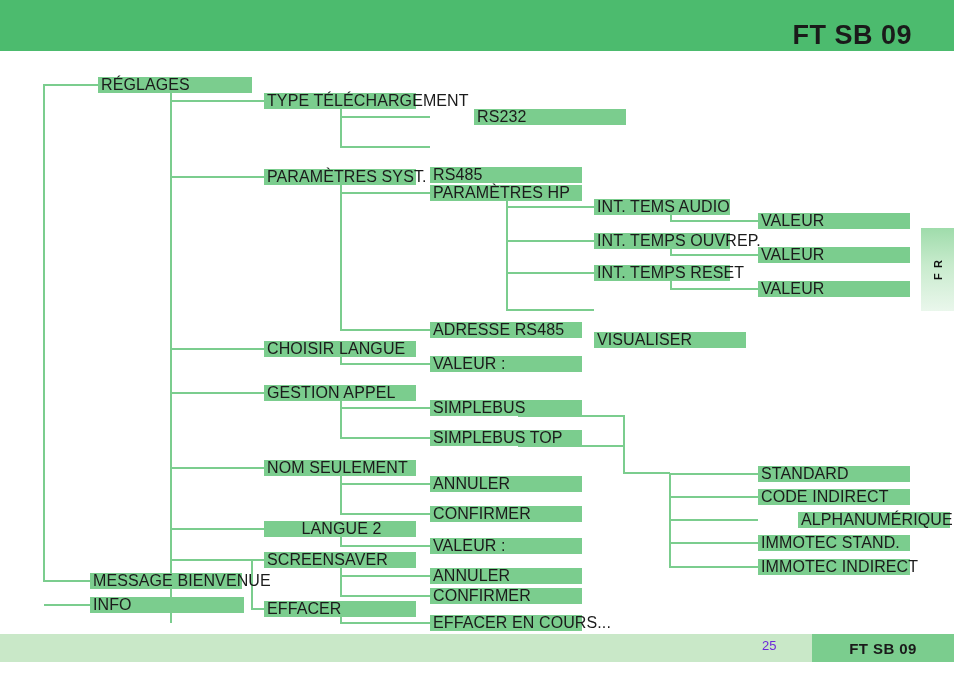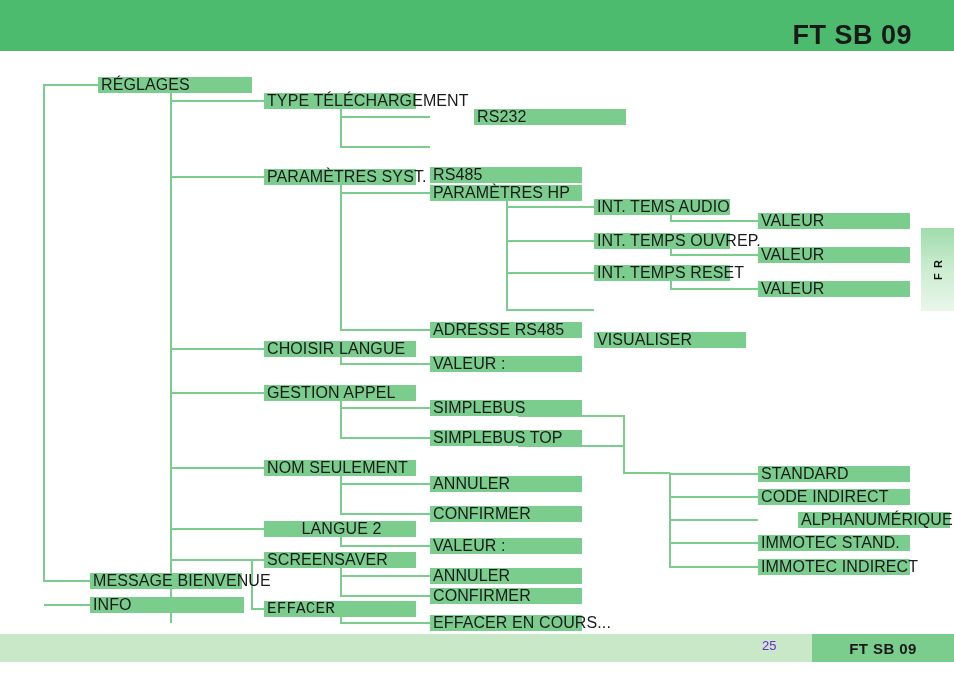--- a/index.html
+++ b/index.html
@@ -274,21 +274,21 @@
       </div>
       <div class="node" style="left: 264px; top: 501px; width: 152px;">
         <span>SCREENSAVER</span>
       </div>
       <div class="node" style="left: 430px; top: 517px; width: 152px;">
         <span>ANNULER</span>
       </div>
       <div class="node" style="left: 430px; top: 537px; width: 152px;">
         <span>CONFIRMER</span>
       </div>
-      <div class="node" style="left: 264px; top: 550px; width: 152px; font-family: Liberation Mono, monospace;">
+      <div class="node" style="left: 264px; top: 550px; width: 152px;">
         <span>EFFACER</span>
       </div>
       <div class="node" style="left: 430px; top: 564px; width: 152px;">
         <span>EFFACER EN COURS...</span>
       </div>
       <div class="node" style="left: 90px; top: 522px; width: 152px;">
         <span>MESSAGE BIENVENUE</span>
       </div>
       <div class="node" style="left: 90px; top: 546px; width: 154px;">
         <span>INFO</span>

